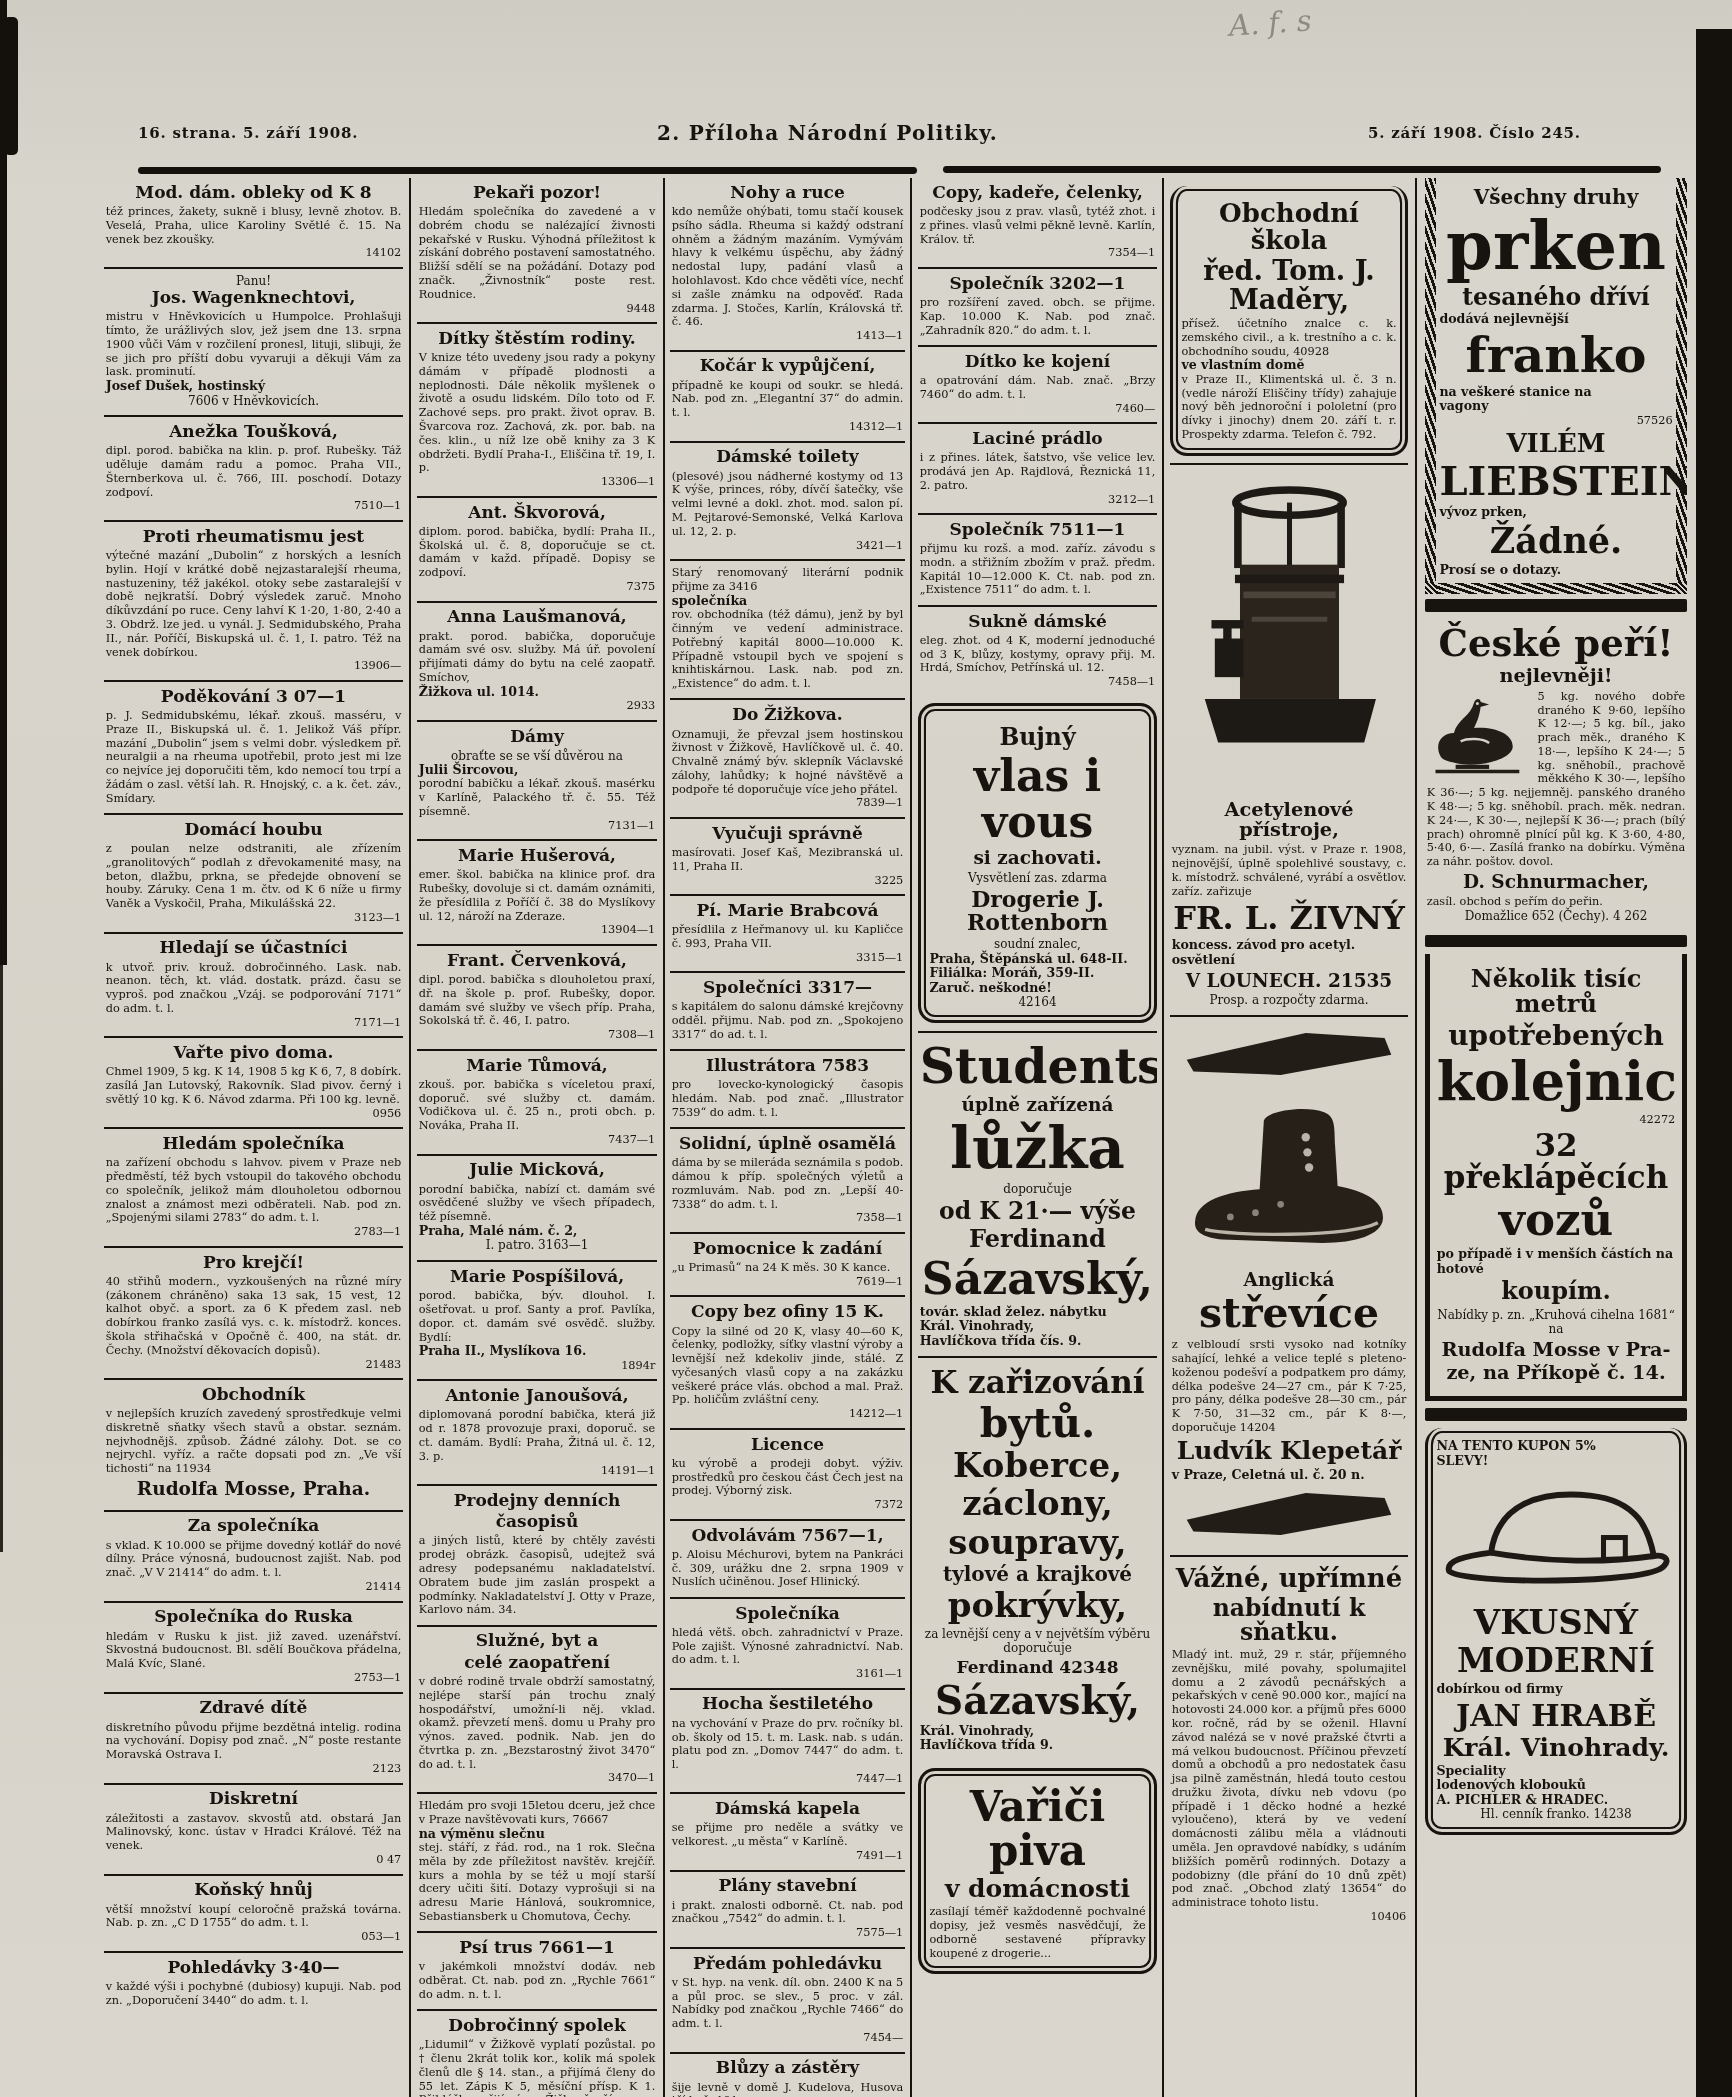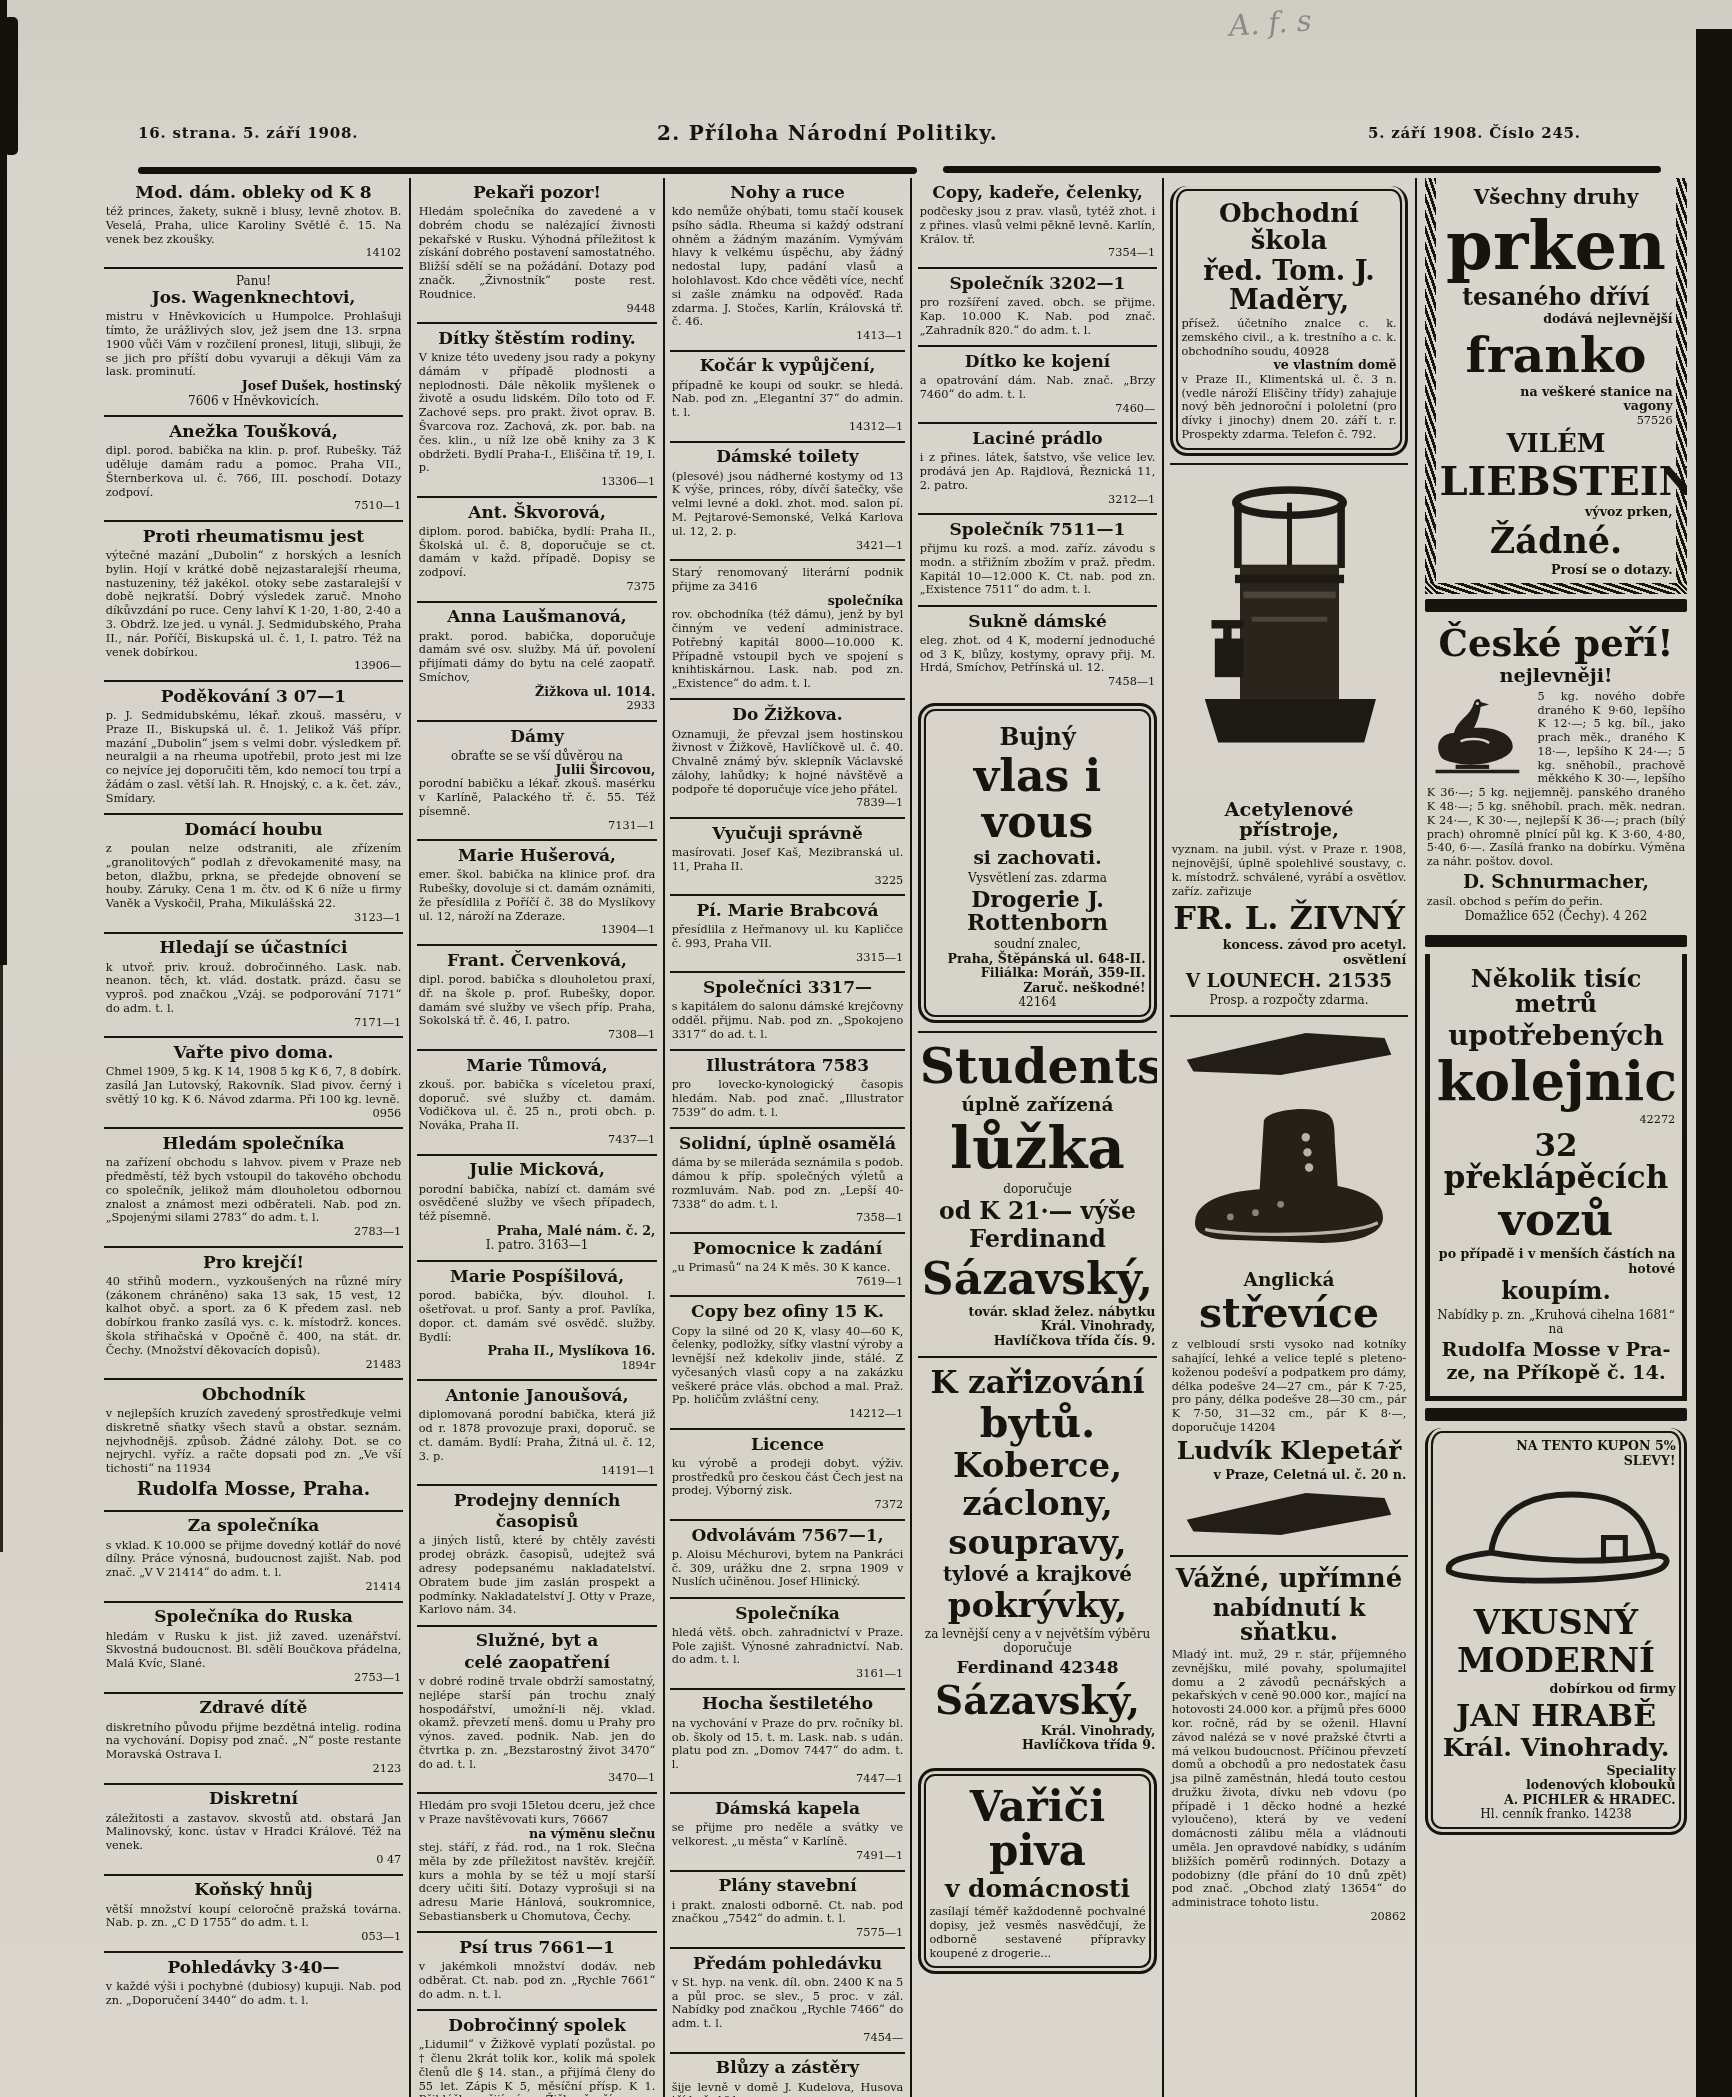--- a/index.html
+++ b/index.html
@@ -28,21 +28,21 @@
   #col4{left:918px;width:239px;}
   #col5{left:1170px;width:238px;}
   #col6{left:1425px;width:262px;}
   
   .ad{border-top:2.1px solid #17140f;padding:5px 1.7px 7.6px;}
   .col .ad:first-child{border-top:none;}
   #col6 .ad{border-top:none;}
   .h{font-size:17px;font-weight:bold;text-align:center;line-height:1.05;margin:0.8px 0 3.4px;}
   .b{font-size:11.3px;line-height:1.22;text-align:justify;}
   .bc{font-size:12px;text-align:center;line-height:1.18;}
-  .sb{font-weight:bold;text-align:right;font-size:12.6px;line-height:1.15;}
+  .sb{font-weight:bold;text-align:left;font-size:12.6px;line-height:1.15;}
   .br{text-align:right;font-size:11.3px;}
   .d{font-weight:bold;text-align:center;line-height:1.04;margin:3.4px 0;}
   .blackbar{height:12.6px;background:#17140f;margin:4.2px 0;border-radius:1.7px;}
   .box-rd{border:3.8px solid #17140f;border-radius:17px;padding:11px 8.4px;margin:7.6px 0;
           box-shadow:inset 0 0 0 2.9px #d6d2c8, inset 0 0 0 5px #17140f;}
   .box-sq{border:5.5px solid #17140f;padding:10px 6.7px;margin:6.7px 0;}
   .zigzag{border:11.7px solid transparent;margin:0 0 5px 0;padding:5.9px 3.4px;
           border-image:repeating-linear-gradient(45deg,#17140f 0 5.5px,rgba(0,0,0,0) 5.5px 10px) 28;}
   .illust{text-align:center;margin:4.2px auto;}
   .illust svg{display:inline-block;}
@@ -466,21 +466,21 @@
         <div class="d" style="font-size: 25px;">Ludvík Klepetář</div>
         <div class="sb">v Praze, Celetná ul. č. 20 n.</div>
         <div class="illust"><svg width="218" height="55" viewBox="0 0 260 65">
             <path d="M8 40 L150 8 L244 14 L252 34 L120 58 L16 54 Z" fill="#221d16"></path>
           </svg></div>
       </section>
       <section class="ad">
         <div class="d" style="font-size: 26px;">Vážné, upřímné</div>
         <div class="d" style="font-size: 23.5px;">nabídnutí k sňatku.</div>
         <div class="b">Mladý int. muž, 29 r. stár, příjemného zevnějšku, milé povahy, spolumajitel domu a 2 závodů pecnářských a pekařských v ceně 90.000 kor., mající na hotovosti 24.000 kor. a příjmů přes 6000 kor. ročně, rád by se oženil. Hlavní závod nalézá se v nové pražské čtvrti a má velkou budoucnost. Příčinou převzetí domů a obchodů a pro nedostatek času jsa pilně zaměstnán, hledá touto cestou družku života, dívku neb vdovu (po případě i 1 děcko hodné a hezké vyloučeno), která by ve vedení domácnosti zálibu měla a vládnouti uměla. Jen opravdové nabídky, s udáním bližších poměrů rodinných. Dotazy a podobizny (dle přání do 10 dnů zpět) pod znač. „Obchod zlatý 13654“ do administrace tohoto listu.</div>
-        <div class="br">20862</div>
+        <div class="br">10406</div>
       </section>
     </div>
   <div class="col" id="col6">
       <section class="ad zigzag">
         <div class="d" style="font-size: 20px; text-align: center;">Všechny druhy</div>
         <div class="d" style="font-size: 67px;">prken</div>
         <div class="d" style="font-size: 23.5px;">tesaného dříví</div>
         <div class="sb">dodává nejlevnější</div>
         <div class="d" style="font-size: 49px;">franko</div>
         <div class="sb">na veškeré stanice na</div>

